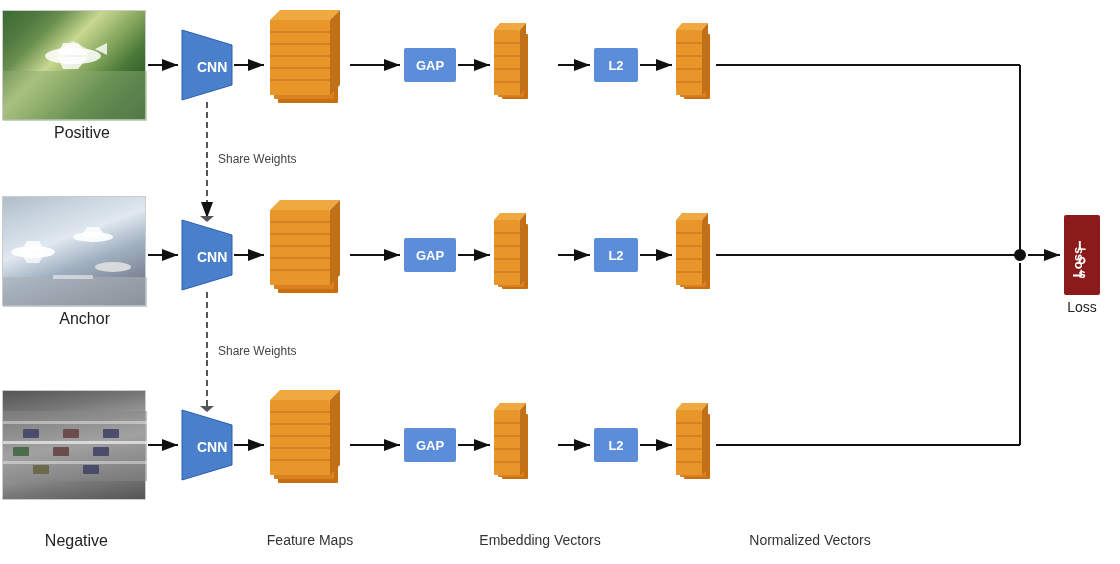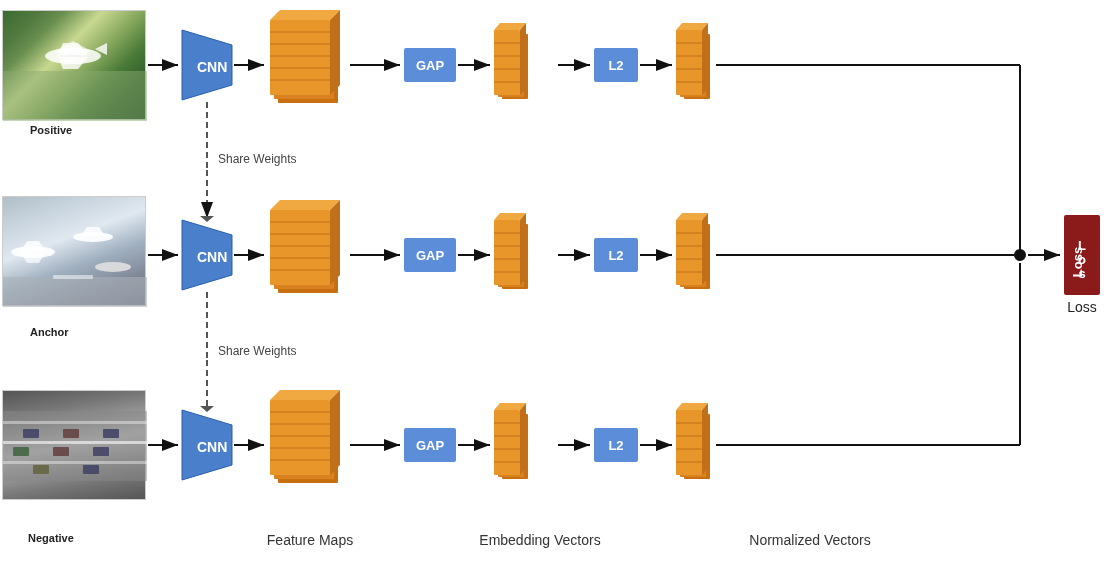--- a/index.html
+++ b/index.html
@@ -49,24 +49,24 @@
       content: '';
       position: absolute;
       top: 30px; left: 40px;
       width: 60px; height: 20px;
       background: rgba(255,255,255,0.6);
       clip-path: polygon(20% 50%, 50% 0%, 80% 50%, 50% 100%);
     }
 
     .img-label {
       position: absolute;
-      font-size: 11px;
-      font-weight: 700;
+      font-size: 16px;
+      font-weight: 400;
       color: #222;
-      text-align: left;
+      text-align: right;
     }
 
     svg.arrows {
       position: absolute;
       top: 0; left: 0;
       width: 1120px;
       height: 564px;
       pointer-events: none;
     }
   </style>
@@ -344,17 +344,17 @@
       <rect x="10" y="56" width="16" height="9" fill="#464" opacity="0.9" rx="1"></rect>
       <rect x="50" y="56" width="16" height="9" fill="#644" opacity="0.9" rx="1"></rect>
       <rect x="90" y="56" width="16" height="9" fill="#446" opacity="0.9" rx="1"></rect>
       <rect x="30" y="74" width="16" height="9" fill="#664" opacity="0.9" rx="1"></rect>
       <rect x="80" y="74" width="16" height="9" fill="#446" opacity="0.9" rx="1"></rect>
     </svg>
   </div>
 
   <div class="img-label" style="left:30px; top:124px; width:80px;">Positive</div>
 
-  <div class="img-label" style="left:30px; top:326px; width:80px;">Anchor</div>
+  <div class="img-label" style="left:30px; top:310px; width:80px;">Anchor</div>
 
   <div class="img-label" style="left:28px; top:532px; width:80px;">Negative</div>
 
 </div>
 
 </body></html>

